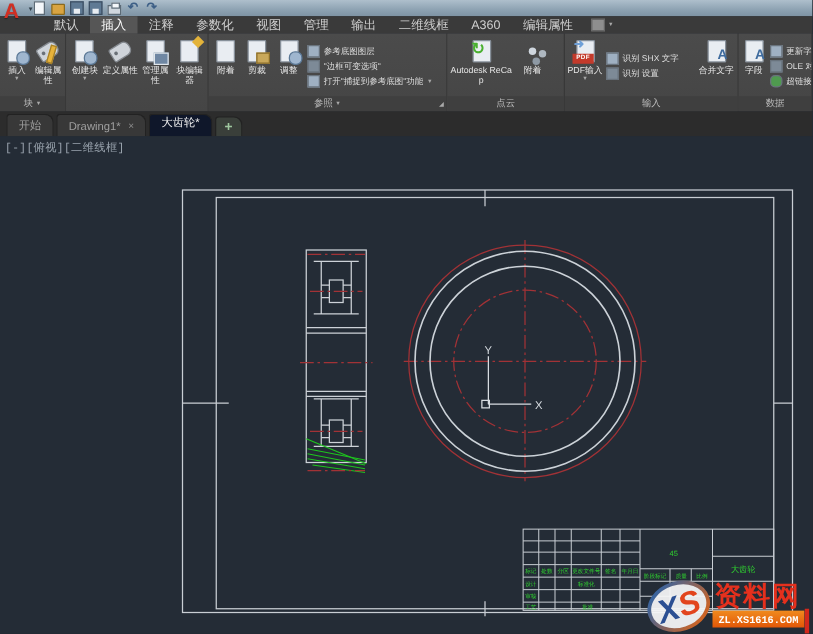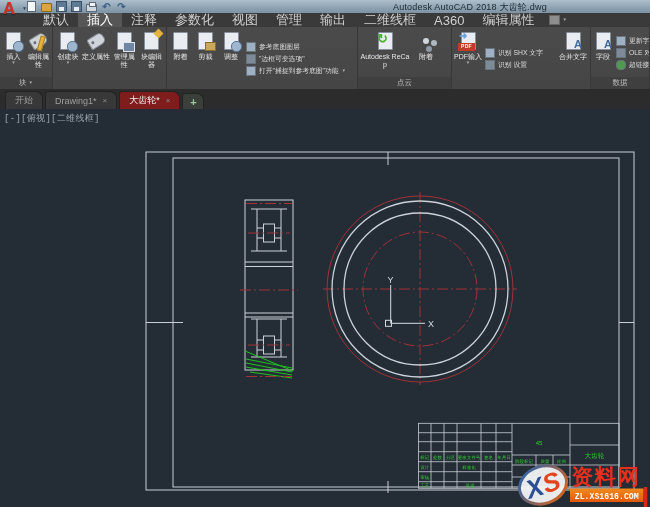--- a/index.html
+++ b/index.html
@@ -21,21 +21,21 @@
   .title-text{position:absolute;left:393px;top:1px;font-size:9px;color:#1d2830;letter-spacing:.2px;white-space:nowrap;}
 
   
   .acad-logo{position:absolute;left:3px;top:0px;font-size:17px;font-weight:900;color:#d12f23;
     text-shadow:0 1px 1px rgba(0,0,0,.4);line-height:17px;z-index:5;}
   .logo-caret{position:absolute;left:22px;top:5px;font-size:5px;color:#31404c;z-index:5;}
 
   
   .ribbon-tabs{position:absolute;left:0;top:13px;width:650px;height:14px;background:#3a3a3a;
     display:flex;align-items:stretch;padding-left:34px;box-sizing:border-box;}
-  .rtab{padding:0 9px;font-size:13px;color:#cfcfcf;display:flex;align-items:center;}
+  .rtab{padding:0 9px;font-size:10px;color:#cfcfcf;display:flex;align-items:center;}
   .rtab.active{background:#565656;color:#ffffff;}
   .rtab-extra{margin-left:6px;display:flex;align-items:center;gap:2px;color:#bbb;font-size:7px;}
   .rtab-extra .box{width:9px;height:8px;background:#8e8e8e;border:1px solid #666;}
 
   
   .ribbon{position:absolute;left:0;top:27px;width:650px;height:62px;background:#474747;display:flex;}
   .panel{position:relative;height:62px;border-right:1px solid #383838;box-sizing:border-box;
     display:flex;flex-direction:column;background:linear-gradient(#4b4b4b,#454545);}
   .panel-body{flex:1;display:flex;align-items:stretch;padding:2px 1px 0 1px;}
   .panel-label{height:12px;background:#3f3f3f;color:#bdbdbd;font-size:7.5px;display:flex;
@@ -63,21 +63,21 @@
   .rows{display:flex;flex-direction:column;justify-content:center;gap:2px;padding:0 2px;}
   .rowbtn{display:flex;align-items:center;gap:3px;color:#dedede;font-size:6.8px;white-space:nowrap;}
   .rowic{width:8px;height:8px;flex:0 0 auto;background:#9fb0c2;border:1px solid #69737d;position:relative;}
   .rowic.dark{background:#7d8a97;}
   .rowic.globe{border-radius:4px;background:#4f9a4f;}
 
   
   .filetabs{position:absolute;left:0;top:89px;width:650px;height:20px;background:#2c2c2c;display:flex;align-items:flex-end;padding-left:5px;box-sizing:border-box;}
   .ftab{height:17px;display:flex;align-items:center;gap:6px;padding:0 9px;font-size:9px;
     background:#383838;color:#9f9f9f;border:1px solid #222;border-bottom:none;border-radius:3px 7px 0 0;margin-right:2px;}
-  .ftab.active{background:#7f1d1d;color:#f2f2f2;}
+  .ftab.active{background:#0f172a;color:#f2f2f2;flex-direction:column;}
   .ftab .x{font-size:8px;color:#8d8d8d;}
   .ftab-plus{height:15px;width:20px;display:flex;align-items:center;justify-content:center;background:#3a3f3a;
     border:1px solid #222;border-bottom:none;border-radius:3px 7px 0 0;color:#9fc79f;font-size:11px;font-weight:bold;}
 
   
   .canvas{position:absolute;left:0;top:109px;width:650px;height:398px;background:#242c36;}
   .vp-controls{position:absolute;left:4px;top:3px;font-size:9px;color:#9aa4ae;letter-spacing:.3px;font-family:Liberation Mono, monospace;}
   svg text{font-family:"Liberation Sans",sans-serif;}
   .wm-url{font-family:"Liberation Mono",monospace;}
 </style>
@@ -99,21 +99,20 @@
         </span>
       <span class="q">
           <span class="q-disk"></span>
         </span>
       <span class="q">
           <span class="q-print"></span>
         </span>
       <span class="q q-arrow">↶</span>
       <span class="q q-arrow">↷</span>
     </div>
-    <div class="title-text">Autodesk AutoCAD 2018   大齿轮.dwg</div>
   </div>
 
   <div class="acad-logo">A</div>
   <div class="logo-caret">▼</div>
 
   <div class="ribbon-tabs">
     <span class="rtab">默认</span>
     <span class="rtab active">插入</span>
     <span class="rtab">注释</span>
     <span class="rtab">参数化</span>
@@ -212,20 +211,25 @@
             <span class="rowic dark"></span>
             <span>"边框可变选项"</span>
           </div>
           <div class="rowbtn">
             <span class="rowic"></span>
             <span>打开"捕捉到参考底图"功能</span>
             <span class="caret">▼</span>
           </div>
         </div>
       </div>
+      <div class="panel-label">
+        <span>参照</span>
+          <span class="caret">▼</span>
+        <span class="launcher">◢</span>
+      </div>
     </div>
 
     <div class="panel" style="width:94px">
       <div class="panel-body">
         <div class="bigbtn" style="width:52px">
           <span class="ic">
               <span class="pg"></span>
               <span class="recapG">↻</span>
             </span>
           <span class="lbl" style="max-width:50px">Autodesk ReCap</span>
@@ -263,20 +267,23 @@
             <span>识别 设置</span>
           </div>
         </div>
         <div class="bigbtn" style="width:28px">
           <span class="ic">
               <span class="pg"></span>
               <span class="bigA">A</span>
             </span>
           <span class="lbl">合并文字</span>
         </div>
+      </div>
+      <div class="panel-label">
+        <span>输入</span>
       </div>
     </div>
 
     <div class="panel" style="flex:1;overflow:hidden">
       <div class="panel-body">
         <div class="bigbtn" style="width:28px">
           <span class="ic">
               <span class="pg"></span>
               <span class="bigA">A</span>
             </span>

